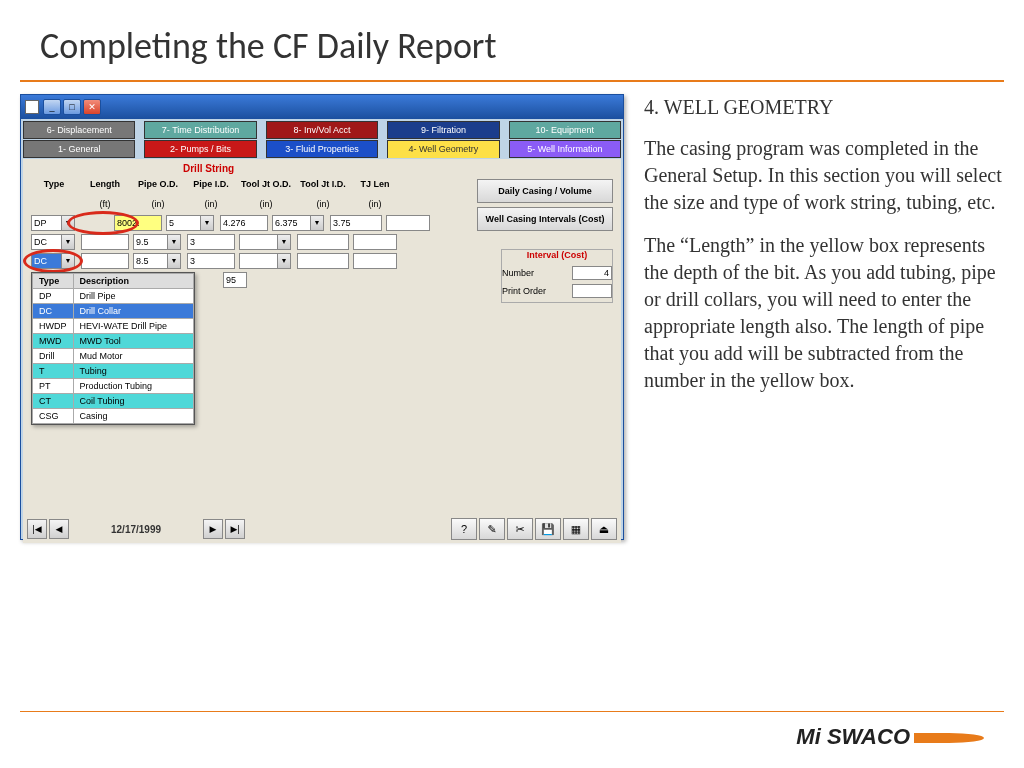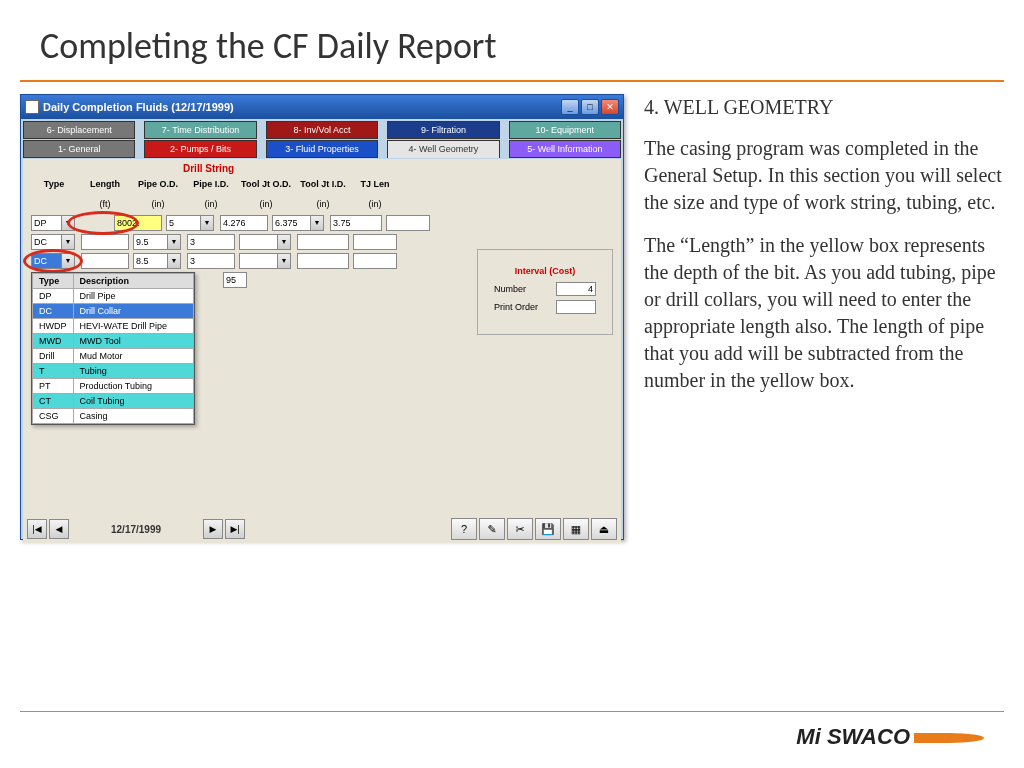--- a/index.html
+++ b/index.html
@@ -17,21 +17,21 @@
 .app-body { background: #BFD4E6; height: 420px; position: relative; padding: 2px; }
 .tab-row { display: flex; gap: 9px; margin-bottom: 1px; }
 .tab { flex: 1; font-size: 9px; padding: 3px 4px; text-align: center; color: #fff; cursor: pointer; border: 1px solid #333; }
 .tab.grey { background: #777; }
 .tab.teal { background: #5FA8A0; }
 .tab.darkred { background: #A01818; }
 .tab.navy { background: #1B3D8C; }
 .tab.red { background: #C81818; }
 .tab.blue { background: #1B4FC8; }
 .tab.olive { background: #8b5cf6; }
-.tab.active { background: #e5e5e5; color: #333; border-bottom: none; }
+.tab.active { background: #fde047; color: #333; border-bottom: none; }
 .panel { background: #E8E4D8; height: 356px; padding: 6px; position: relative; }
 .section-title { color: #C00; font-size: 10px; font-weight: bold; text-align: center; position: absolute; left: 160px; top: 4px; }
 .headers { display: flex; gap: 4px; position: absolute; top: 20px; left: 8px; font-size: 9px; font-weight: bold; }
 .hdr { text-align: center; }
 .units { display: flex; gap: 4px; position: absolute; top: 40px; left: 8px; font-size: 9px; }
 .grid-rows { position: absolute; top: 56px; left: 8px; }
 .grid-row { display: flex; gap: 4px; margin-bottom: 3px; align-items: center; }
 .cell-input { font-size: 9px; border: 1px solid #888; background: #fff; height: 16px; padding: 0 2px; }
 .dropdown-cell { width: 46px; display: flex; }
 .dropdown-cell input { width: 30px; border: 1px solid #888; border-right: none; height: 16px; font-size: 9px; padding: 0 2px; }
@@ -39,21 +39,21 @@
 .yellow { background: #FFFF80 !important; margin-left: 33px; }
 .circle { position: absolute; border: 3px solid #D92A1B; border-radius: 50%; pointer-events: none; }
 .type-popup { position: absolute; top: 113px; left: 8px; background: #fff; border: 1px solid #555; font-size: 9px; z-index: 10; box-shadow: 2px 2px 4px rgba(0,0,0,0.3); }
 .type-popup table { border-collapse: collapse; }
 .type-popup th, .type-popup td { border: 1px solid #aaa; padding: 2px 6px; text-align: left; }
 .type-popup th { background: #ddd; font-weight: bold; }
 .type-popup tr.hl td { background: #3B7AD9; color: #fff; }
 .type-popup tr.cyan td { background: #4FD8D8; }
 .side-buttons { position: absolute; right: 8px; top: 20px; display: flex; flex-direction: column; gap: 4px; }
 .side-btn { width: 136px; height: 24px; background: linear-gradient(to bottom,#f4f4f4,#d8d8d8); border: 1px solid #888; font-size: 9px; font-weight: bold; cursor: pointer; }
-.interval-box { position: absolute; right: 8px; top: 90px; width: 136px; border: 1px solid #aaa; padding: 16px; font-size: 9px; }
+.interval-box { position: absolute; right: 8px; top: 90px; width: 112px; border: 1px solid #aaa; padding: 0; font-size: 9px; }
 .interval-box .title { color: #C00; font-weight: bold; text-align: center; margin-bottom: 6px; }
 .interval-box .field { display: flex; justify-content: space-between; margin-bottom: 4px; align-items: center; }
 .interval-box input { width: 40px; border: 1px solid #888; height: 14px; text-align: right; font-size: 9px; padding: 0 2px; }
 .nav-bar { background: #E8E4D8; height: 28px; display: flex; align-items: center; padding: 0 4px; gap: 2px; }
 .nav-btn { width: 20px; height: 20px; background: linear-gradient(to bottom,#f4f4f4,#d0d0d0); border: 1px solid #888; font-size: 9px; cursor: pointer; }
 .nav-date { font-size: 10px; font-weight: bold; padding: 0 40px; color: #333; }
 .toolbar-icons { margin-left: auto; display: flex; gap: 2px; }
 .tb-icon { width: 26px; height: 22px; background: linear-gradient(to bottom,#fafafa,#d8d8d8); border: 1px solid #888; font-size: 11px; text-align: center; line-height: 20px; cursor: pointer; }
 .explain { font-family: Garamond, Georgia, serif; font-size: 20px; color: #333; width: 360px; line-height: 1.35; }
 .explain h4 { font-weight: normal; font-size: 20px; margin-bottom: 14px; }
@@ -65,21 +65,20 @@
 </head>
 <body>
 
 <div class="slide-title">Completing the CF Daily Report</div>
 <div class="orange-line"></div>
 
 <div class="content">
   <div class="app-window">
     <div class="titlebar">
       <div class="titlebar-icon"></div>
-      <div class="titlebar-text">Daily Completion Fluids (12/17/1999)</div>
       <div class="win-buttons">
         <div class="win-btn">_</div>
         <div class="win-btn">□</div>
         <div class="win-btn close">✕</div>
       </div>
     </div>
     <div class="app-body">
       <div class="tab-row">
         <div class="tab grey">6- Displacement</div>
         <div class="tab teal">7- Time Distribution</div>
@@ -220,20 +219,24 @@
                 </tr>
                 <tr>
                   <td>CSG</td>
                   <td>Casing</td>
                 </tr>
               </tbody>
           </table>
         </div>
         <input class="cell-input" style="position: absolute; top: 113px; left: 200px; width: 24px;" value="95">
 
+        <div class="side-buttons">
+          <button class="side-btn">Daily Casing / Volume</button>
+          <button class="side-btn">Well Casing Intervals (Cost)</button>
+        </div>
         <div class="interval-box">
           <div class="title">Interval (Cost)</div>
           <div class="field">
               <span>Number</span>
               <input value="4" style="">
             </div>
           <div class="field">
               <span>Print Order</span>
               <input style="">
             </div>

